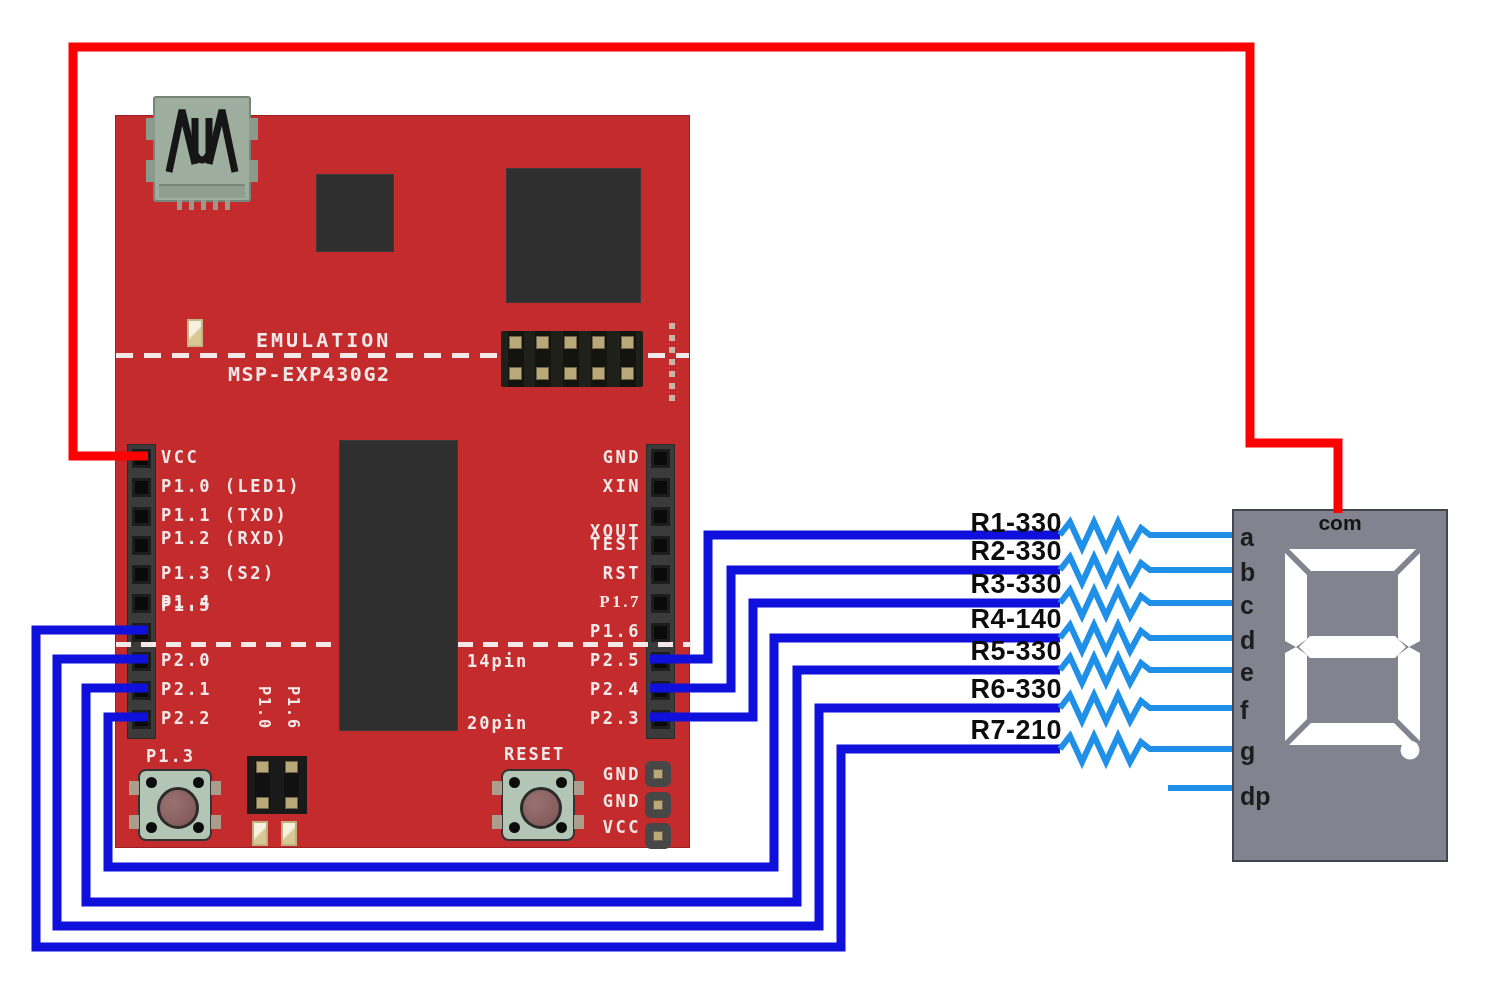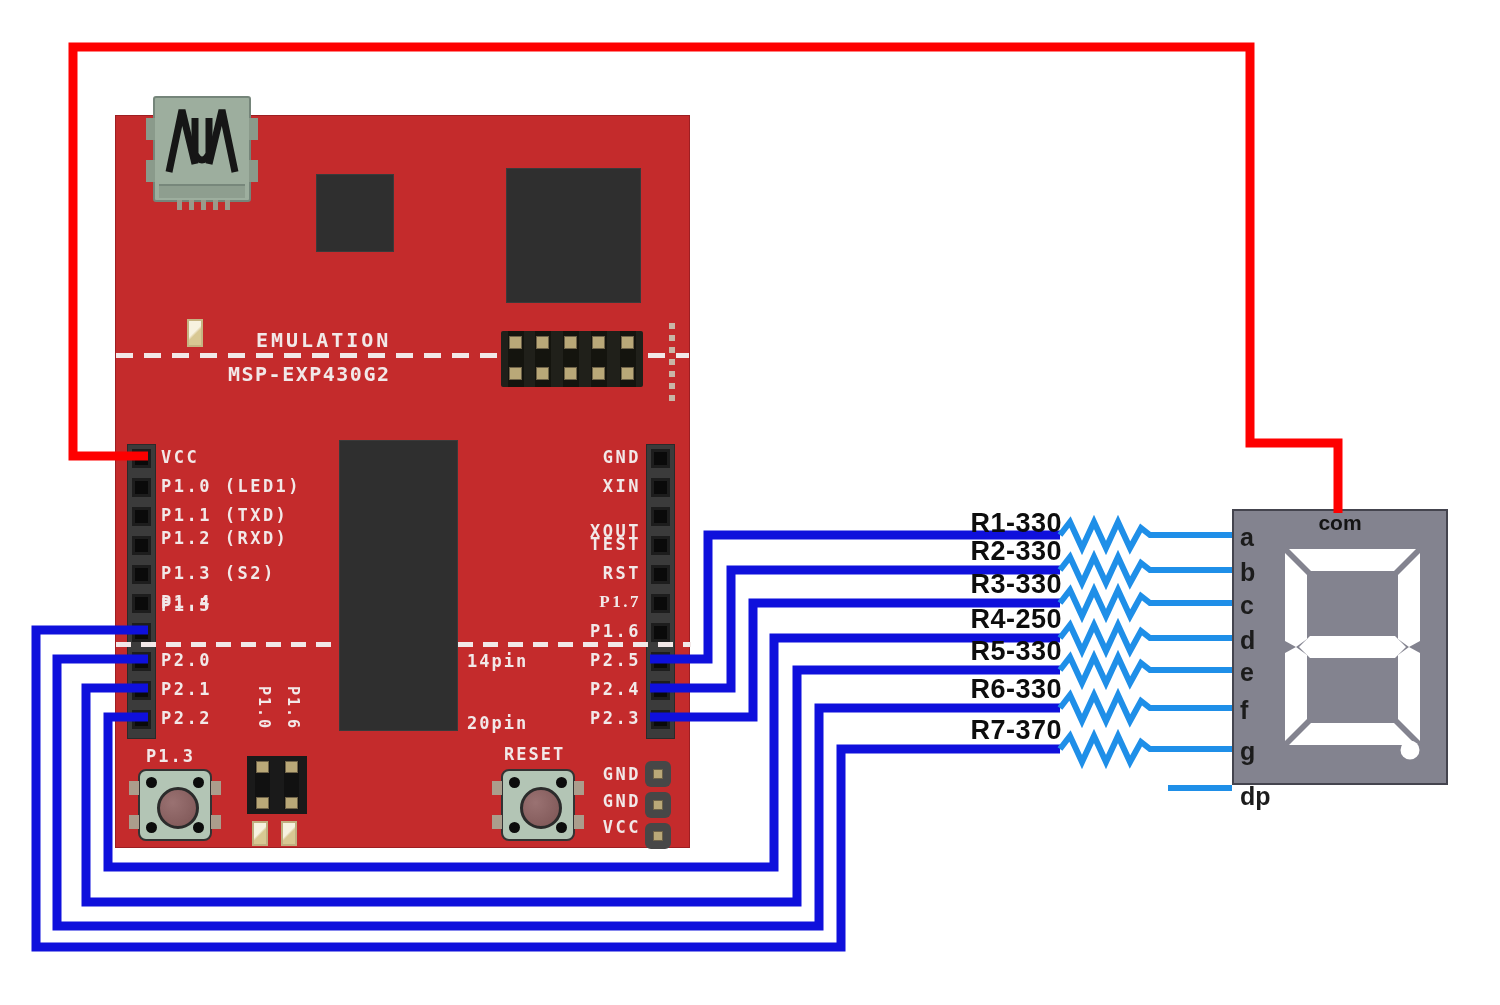--- a/index.html
+++ b/index.html
@@ -54,21 +54,21 @@
   .jled{position:absolute;width:16px;height:25px;background:linear-gradient(135deg,#F7F2E0 45%,#D8C893 55%);border:2px solid #C0B080;box-sizing:border-box;}
   .pwr-hdr{position:absolute;left:528px;top:645px;width:30px;height:92px;}
   .pwr-hdr .house{position:absolute;left:1px;width:26px;height:26px;background:#474747;border-radius:6px;display:block;}
   .pwr-hdr .house i{position:absolute;left:8px;top:8px;width:10px;height:10px;background:var(--brass);border:1px solid #6E6248;box-sizing:border-box;display:block;}
   
   .usb{position:absolute;left:37px;top:-20px;width:98px;height:106px;background:var(--usb-gray);border:2px solid #75857A;border-radius:3px;box-sizing:border-box;}
   .usb .lip{position:absolute;left:4px;bottom:2px;width:86px;height:12px;background:#8E9E8F;border-top:2px solid #77877B;display:block;}
   .usb .stab{position:absolute;width:9px;height:22px;background:#8A9A8B;display:block;}
   .usb .upin{position:absolute;bottom:-10px;width:5px;height:10px;background:#9A9A8C;display:block;}
   
-  .display{position:absolute;left:1232px;top:509px;width:216px;height:276px;z-index:1;
+  .display{position:absolute;left:1232px;top:509px;width:216px;height:353px;z-index:1;
            background:var(--display-gray);border:2px solid #44444E;box-sizing:border-box;}
   .com-label{position:absolute;left:0;top:0;width:100%;text-align:center;font-size:21px;font-weight:bold;color:var(--label-black);}
   .seg-label{position:absolute;left:6px;height:28px;line-height:28px;font-size:25px;font-weight:bold;color:#1C1C1C;}
   .digit{position:absolute;left:51px;top:38px;}
   .digit polygon,.digit circle{fill:var(--segment-white);}
   
   .rlabel{position:absolute;right:438px;height:30px;line-height:30px;font-size:27px;font-weight:bold;color:#0D0D0D;z-index:6;letter-spacing:0.5px;}
 </style>
 </head>
 <body>
@@ -286,18 +286,18 @@
     <path class="w-lblue" d="M1060 638 L1070 625 L1082 651 L1094 625 L1106 651 L1118 625 L1130 651 L1141 631 L1150 638 L1232 638"></path>
     <path class="w-lblue" d="M1060 670 L1070 657 L1082 683 L1094 657 L1106 683 L1118 657 L1130 683 L1141 663 L1150 670 L1232 670"></path>
     <path class="w-lblue" d="M1060 708 L1070 695 L1082 721 L1094 695 L1106 721 L1118 695 L1130 721 L1141 701 L1150 708 L1232 708"></path>
     <path class="w-lblue" d="M1060 749 L1070 736 L1082 762 L1094 736 L1106 762 L1118 736 L1130 762 L1141 742 L1150 749 L1232 749"></path>
     <path class="w-lblue" d="M1168 788 L1232 788"></path>
   </svg>
 
   <div class="rlabel" style="top:508px;">R1-330</div>
   <div class="rlabel" style="top:536px;">R2-330</div>
   <div class="rlabel" style="top:569px;">R3-330</div>
-  <div class="rlabel" style="top:604px;">R4-250</div>
+  <div class="rlabel" style="top:604px;">R4-140</div>
   <div class="rlabel" style="top:636px;">R5-330</div>
   <div class="rlabel" style="top:674px;">R6-330</div>
-  <div class="rlabel" style="top:715px;">R7-370</div>
+  <div class="rlabel" style="top:715px;">R7-210</div>
 
 </div>
 
 </body></html>

